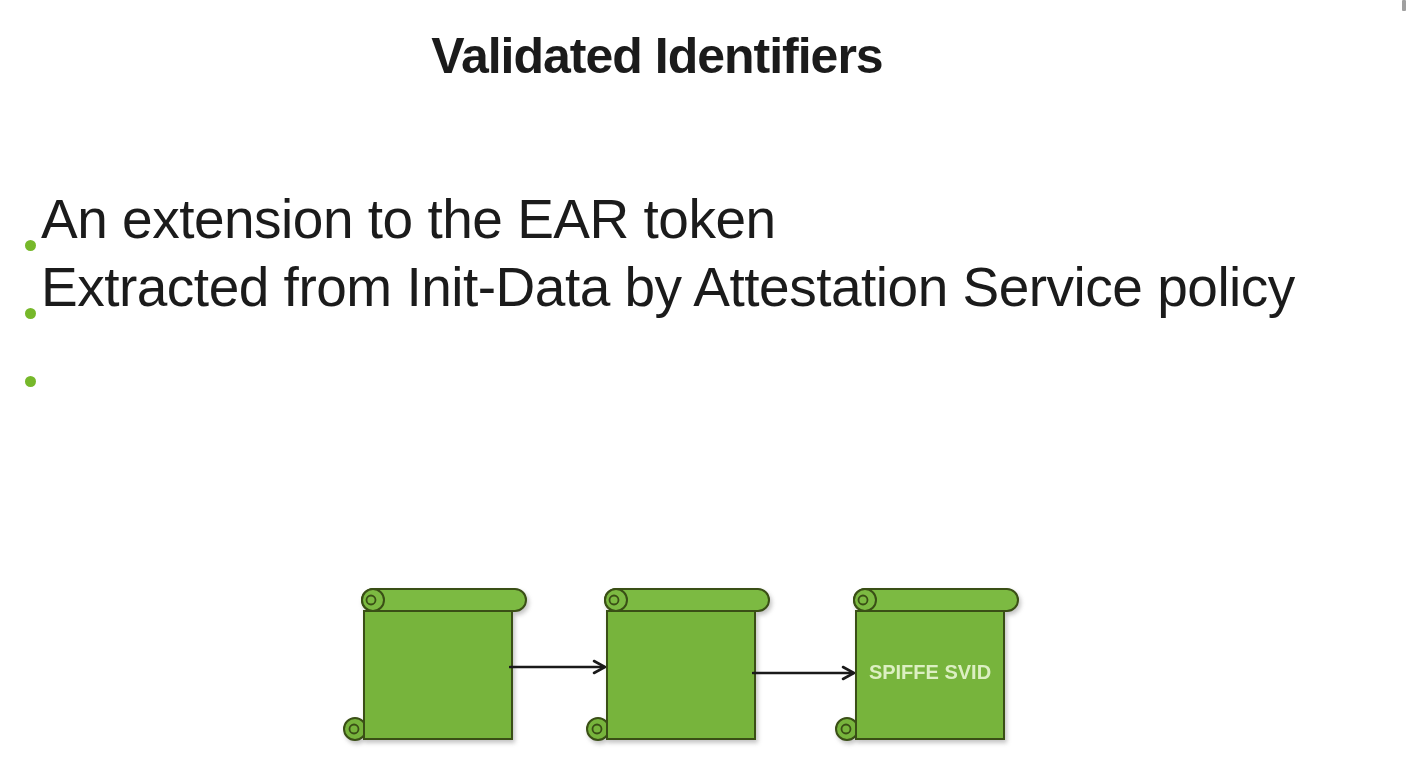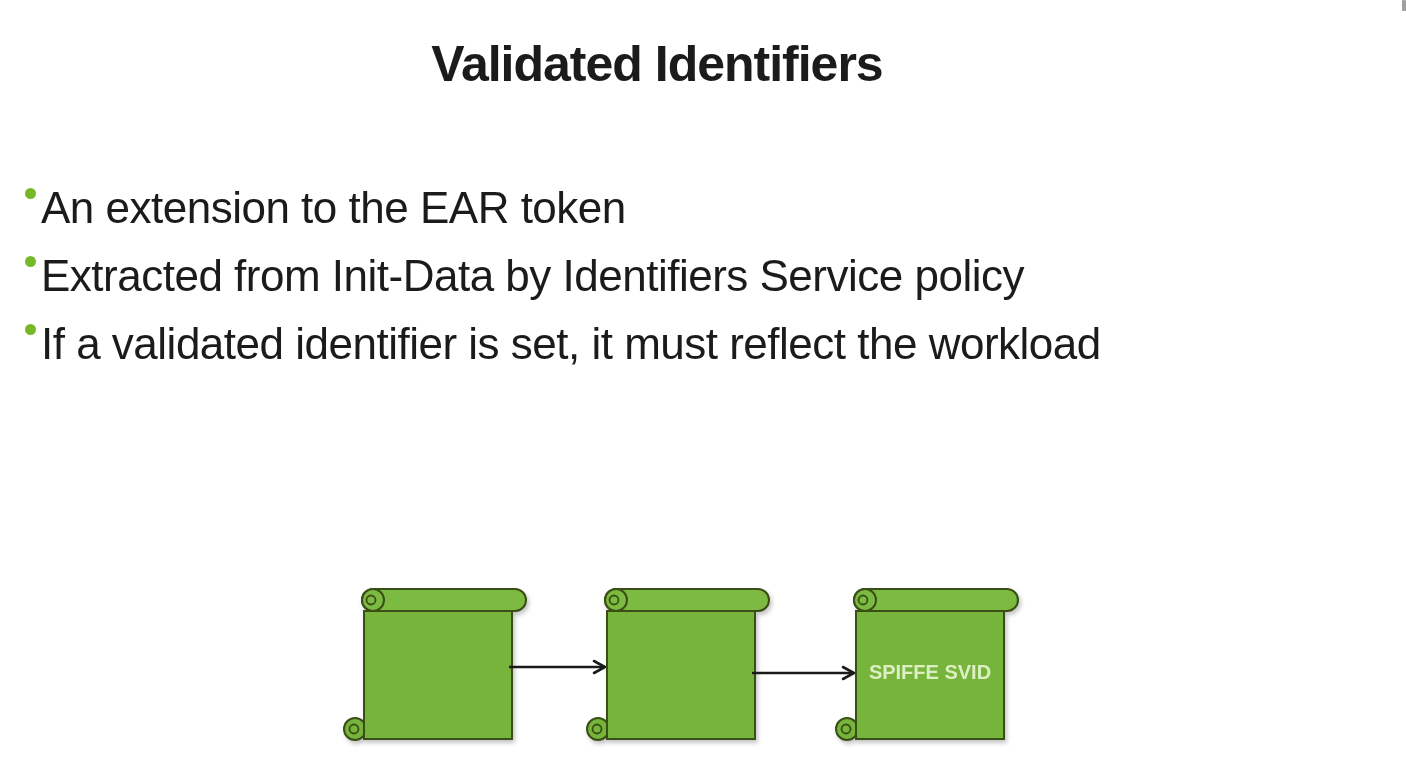--- a/index.html
+++ b/index.html
@@ -14,42 +14,42 @@
     overflow: hidden;
     font-family: "Liberation Sans", sans-serif;
   }
 
   
   .slide-title {
     position: absolute;
     top: 27px;
     left: 0;
     right: 92px;
-    margin: 8px;
+    margin: 0;
     text-align: center;
     font-size: 50px;
     font-weight: 700;
     letter-spacing: -1px;
     color: var(--text-black, #1b1b1b);
   }
 
   
   .bullets {
     position: absolute;
     top: 183px;
     left: 25px;
     margin: 0;
     padding: 0;
     list-style: none;
   }
   .bullets li {
     display: flex;
-    align-items: flex-start;
+    align-items: flex-end;
     height: 68px;
-    font-size: 44px;
+    font-size: 55px;
     letter-spacing: -0.5px;
     color: var(--text-black, #1b1b1b);
     white-space: nowrap;
   }
   .bullet-dot {
     flex: none;
     width: 11px;
     height: 11px;
     border-radius: 50%;
     background: var(--bullet-green, #76b82a);
@@ -116,25 +116,24 @@
 
 <h1 class="slide-title">Validated Identifiers</h1>
 
 <ul class="bullets">
   <li>
     <span class="bullet-dot"></span>
     <span>An extension to the EAR token</span>
   </li>
   <li>
     <span class="bullet-dot"></span>
-    <span>Extracted from Init-Data by Identifiers Service policy</span>
+    <span>Extracted from Init-Data by Attestation Service policy</span>
   </li>
   <li>
     <span class="bullet-dot"></span>
-    <span>If a validated identifier is set, it must reflect the workload</span>
   </li>
 </ul>
 
 <div>
 
   <div class="scroll-node" style="left:343px; top:588px;">
     <svg class="scroll-svg" viewBox="0 0 184 158" width="184" height="158">
       <circle class="sc-fill" cx="12" cy="141" r="11"></circle>
       <circle class="sc-inner" cx="11" cy="141" r="4.5"></circle>
       <rect class="sc-fill" x="21" y="23" width="148" height="128"></rect>

